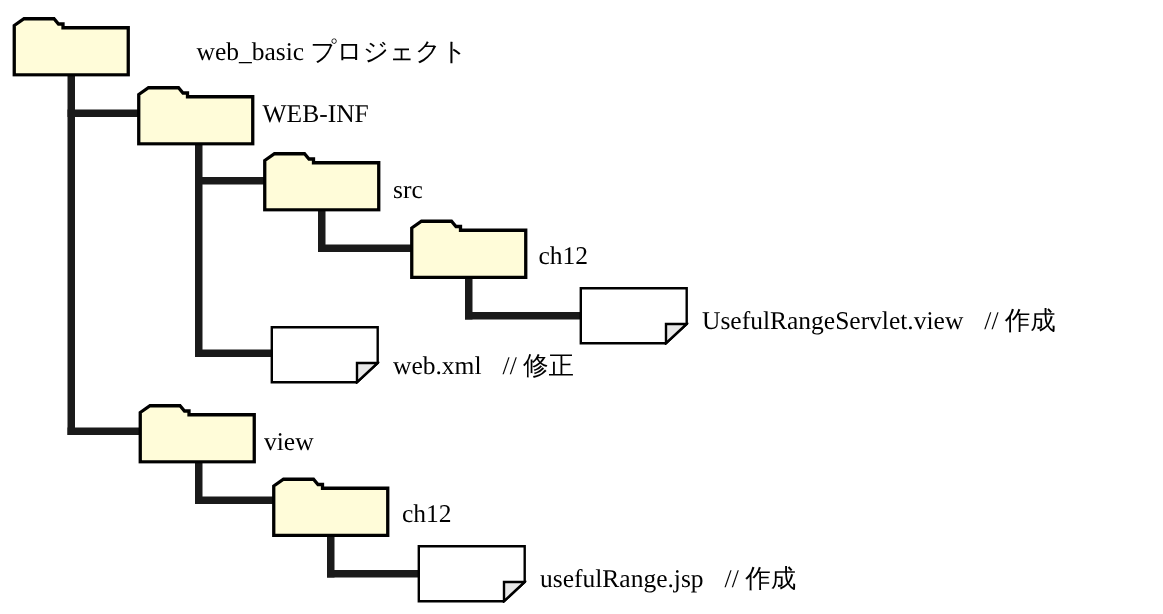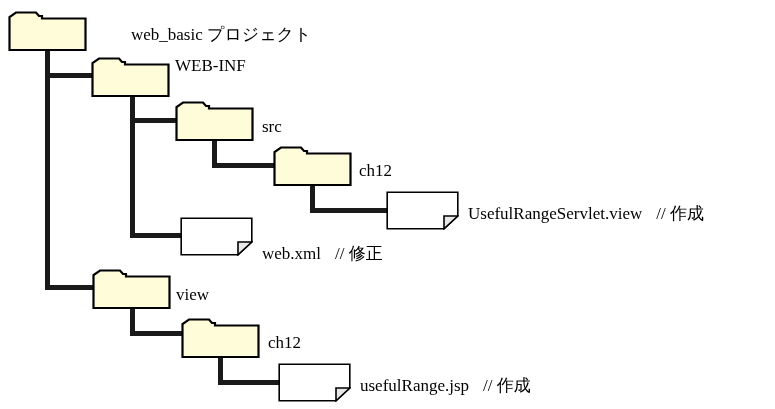--- a/index.html
+++ b/index.html
@@ -101,21 +101,21 @@
     <span>web_basic プロジェクト</span><span class="note"></span>
   </div>
 
   <div class="node" style="left:91px; top:56px;">
     <div class="folder-icon">
       <svg width="79" height="41" viewBox="0 0 79 41" xmlns="http://www.w3.org/2000/svg">
         <path d="M1.5,40 L1.5,7 L8,2.5 L28,2.5 L31,6 L34,6 L34,8.5 L77.5,8.5 L77.5,40 Z" fill="#FFFCD9" stroke="#000000" stroke-width="2.2" stroke-linejoin="miter"></path>
       </svg>
     </div>
   </div>
-  <div class="label" style="left:175px; top:56px;">
+  <div class="label" style="left:175px; top:66px;">
     <span>WEB-INF</span><span class="note"></span>
   </div>
 
   <div class="node" style="left:175px; top:100px;">
     <div class="folder-icon">
       <svg width="79" height="41" viewBox="0 0 79 41" xmlns="http://www.w3.org/2000/svg">
         <path d="M1.5,40 L1.5,7 L8,2.5 L28,2.5 L31,6 L34,6 L34,8.5 L77.5,8.5 L77.5,40 Z" fill="#FFFCD9" stroke="#000000" stroke-width="2.2" stroke-linejoin="miter"></path>
       </svg>
     </div>
   </div>
@@ -147,21 +147,21 @@
   </div>
 
   <div class="node" style="left:180px; top:217px;">
     <div class="file-icon">
       <svg width="73" height="39" viewBox="0 0 73 39" xmlns="http://www.w3.org/2000/svg">
         <path d="M1.2,1.2 L71.8,1.2 L71.8,25 L58,37.8 L1.2,37.8 Z" fill="#FFFFFF" stroke="#000000" stroke-width="1.6" stroke-linejoin="miter"></path>
         <path d="M71.8,25 L58,25 L58,37.8 Z" fill="#E8E8E8" stroke="#000000" stroke-width="1.6" stroke-linejoin="miter"></path>
       </svg>
     </div>
   </div>
-  <div class="label" style="left:262px; top:244px;">
+  <div class="label" style="left:262px; top:234px;">
     <span>web.xml</span><span class="note">// 修正</span>
   </div>
 
   <div class="node" style="left:92px; top:268px;">
     <div class="folder-icon">
       <svg width="79" height="41" viewBox="0 0 79 41" xmlns="http://www.w3.org/2000/svg">
         <path d="M1.5,40 L1.5,7 L8,2.5 L28,2.5 L31,6 L34,6 L34,8.5 L77.5,8.5 L77.5,40 Z" fill="#FFFCD9" stroke="#000000" stroke-width="2.2" stroke-linejoin="miter"></path>
       </svg>
     </div>
   </div>

